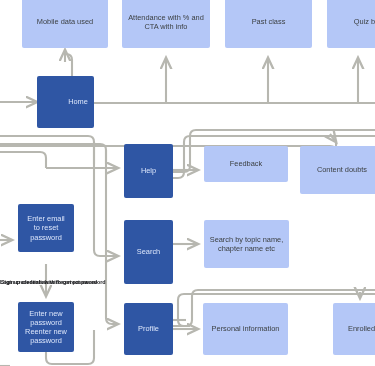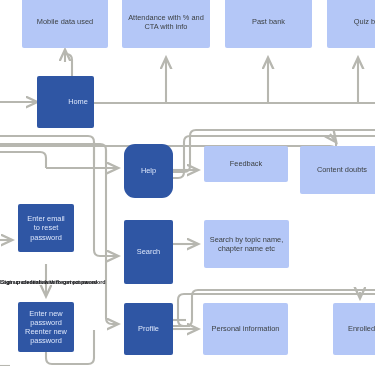--- a/index.html
+++ b/index.html
@@ -118,32 +118,32 @@
   <div class="node light" style="left:22px; top:-4px; width:86px; height:52px;">
     <span>Mobile data used</span>
   </div>
 
   <div class="node light" style="left:122px; top:-4px; width:88px; height:52px;">
     <span>Attendance with % and
 CTA with info</span>
   </div>
 
   <div class="node light" style="left:225px; top:-4px; width:87px; height:52px;">
-    <span>Past bank</span>
+    <span>Past class</span>
   </div>
 
   <div class="node light" style="left:327px; top:-4px; width:87px; height:52px;">
     <span>Quiz bank</span>
   </div>
 
   <div class="node dark" style="left:37px; top:76px; width:57px; height:52px;padding-left:29px;">
     <span>Home</span>
   </div>
 
-  <div class="node dark" style="left:124px; top:144px; width:49px; height:54px;border-radius:11px;">
+  <div class="node dark" style="left:124px; top:144px; width:49px; height:54px;">
     <span>Help</span>
   </div>
 
   <div class="node light" style="left:204px; top:146px; width:84px; height:36px;">
     <span>Feedback</span>
   </div>
 
   <div class="node light" style="left:300px; top:146px; width:84px; height:48px;">
     <span>Content doubts</span>
   </div>

